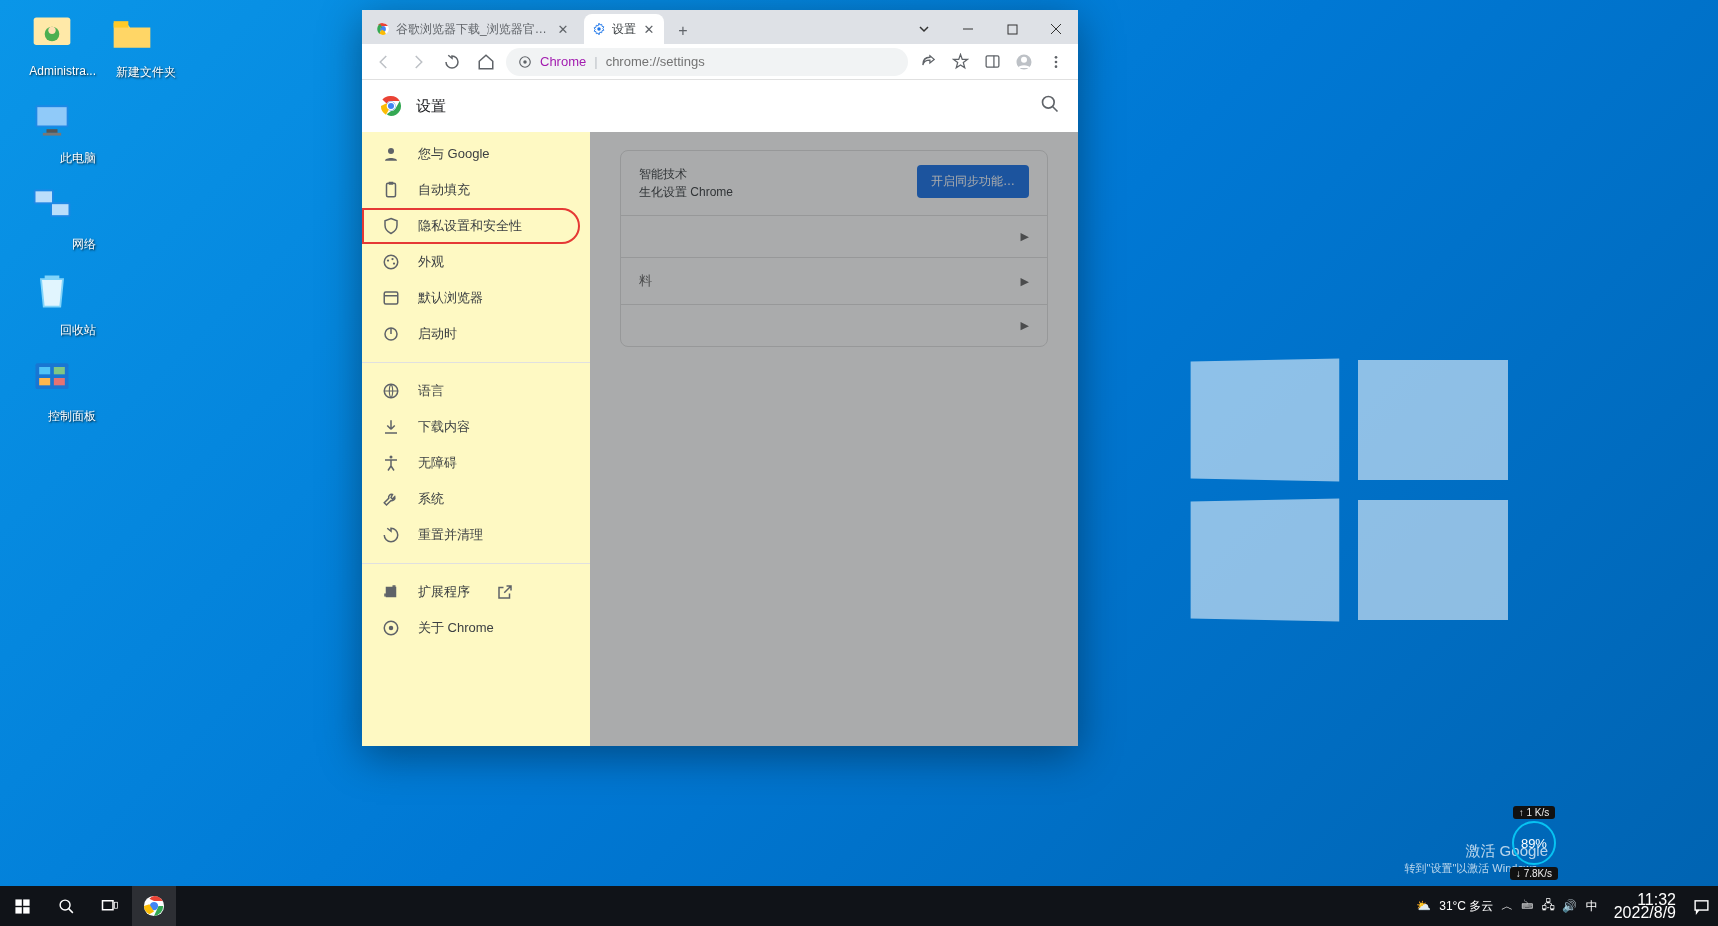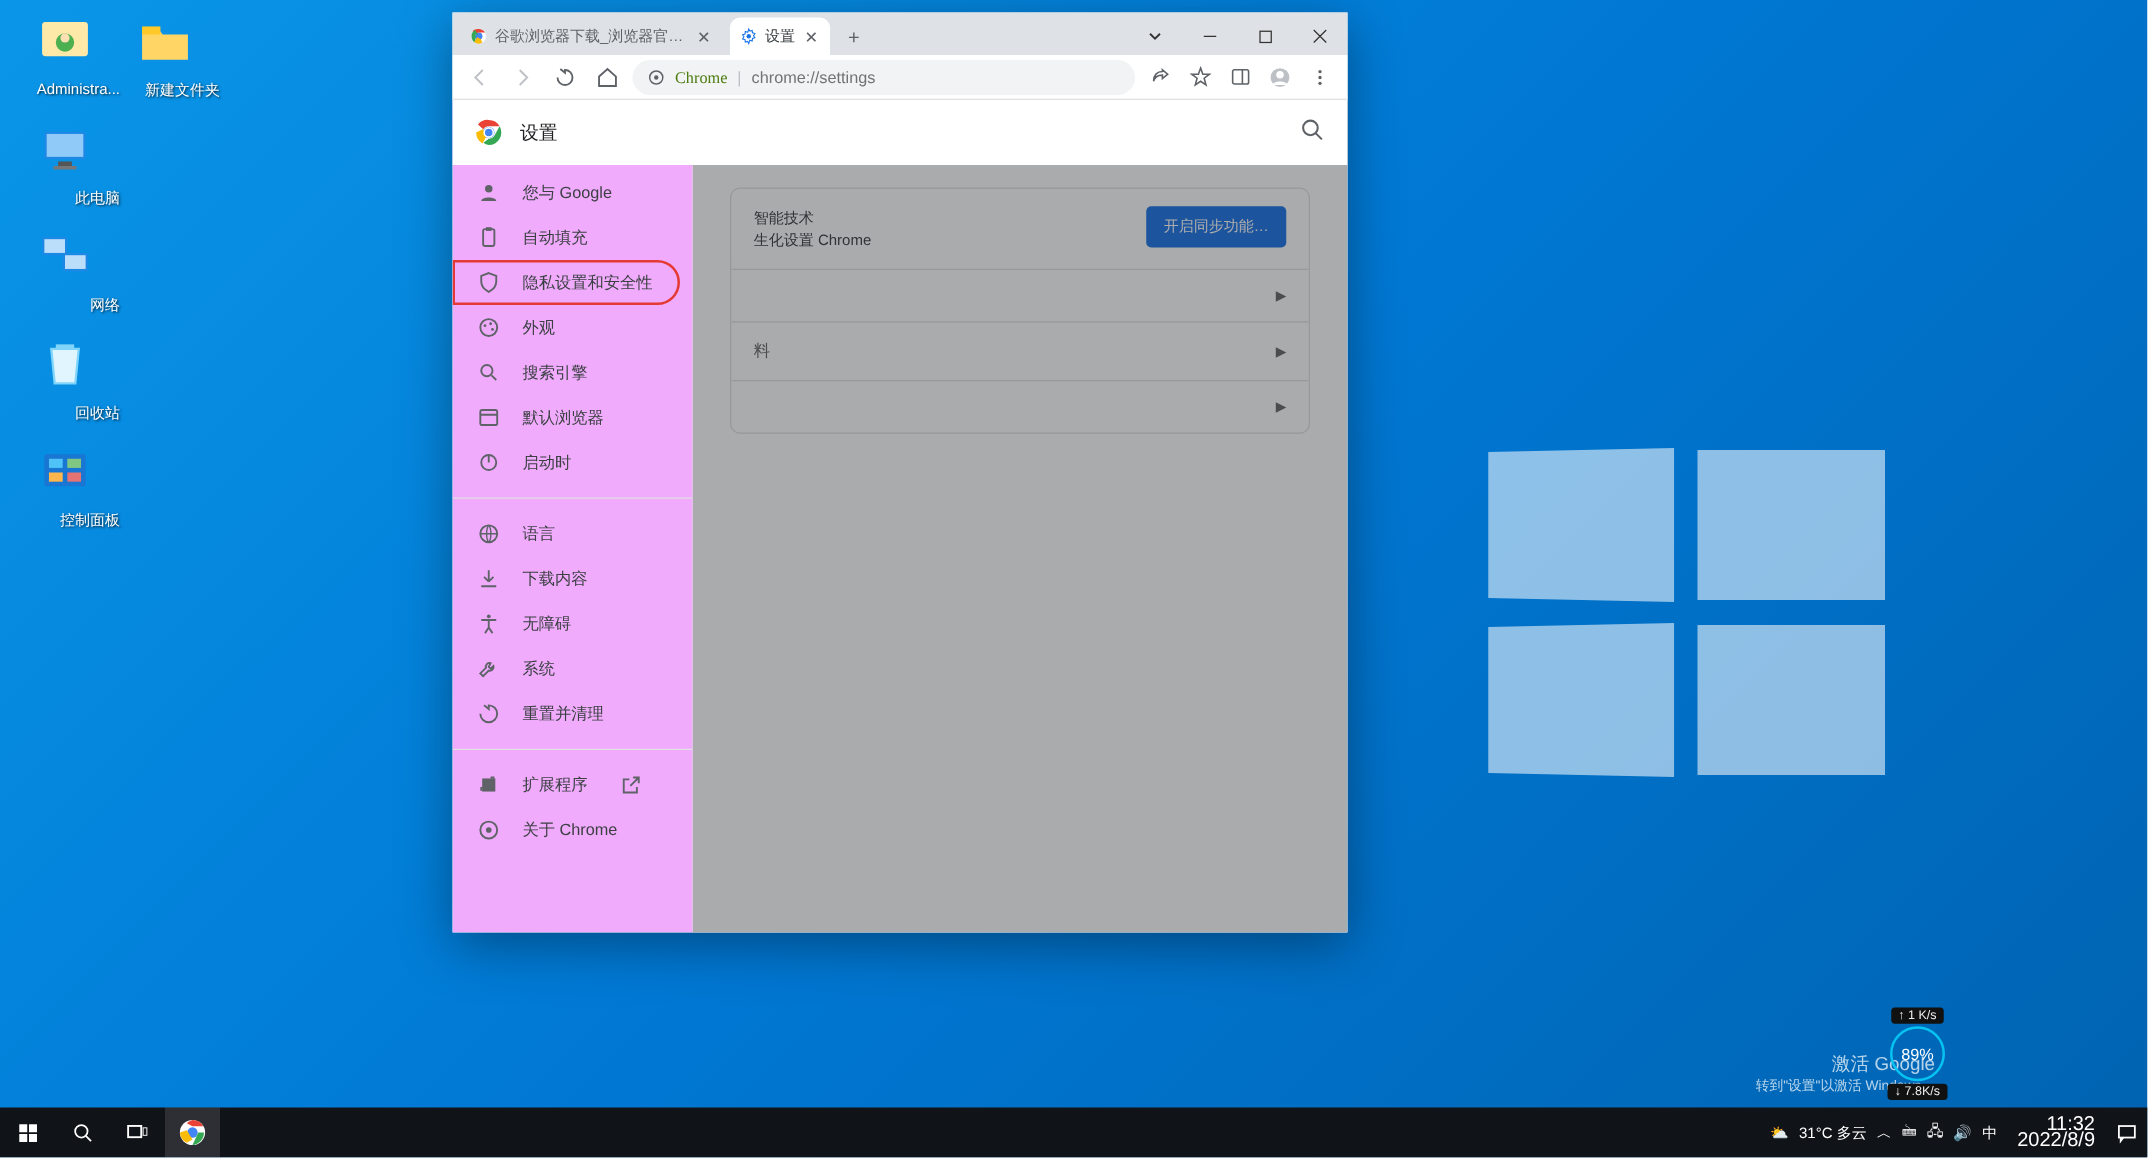--- a/index.html
+++ b/index.html
@@ -33,31 +33,31 @@
 .tab .t-close{width:14px;height:14px;display:flex;align-items:center;justify-content:center;color:#5f6368;cursor:pointer;font-size:13px;}
 .newtab{width:26px;height:26px;display:flex;align-items:center;justify-content:center;color:#5f6368;cursor:pointer;margin-left:6px;font-size:16px;}
 .win-controls{margin-left:auto;display:flex;}
 .win-controls .wc{width:44px;height:30px;display:flex;align-items:center;justify-content:center;color:#333;cursor:pointer;}
 
 .toolbar{height:36px;background:#fff;border-bottom:1px solid #e0e0e0;display:flex;align-items:center;padding:0 8px;gap:6px;}
 .tbtn{width:28px;height:28px;border-radius:50%;display:flex;align-items:center;justify-content:center;color:#5f6368;cursor:pointer;}
 .tbtn.disabled{color:#bdc1c6;cursor:default;}
 .omnibox{flex:1;height:28px;background:#f1f3f4;border-radius:14px;display:flex;align-items:center;padding:0 12px;gap:8px;color:#5f6368;font-size:13px;}
 .omnibox .lock{width:14px;height:14px;}
-.omnibox .url-prefix{color:#4d7c0f;font-family:Liberation Serif, serif;}
+.omnibox .url-prefix{color:#a21caf;}
 .omnibox .url-path{color:#737373;}
 .tb-right{display:flex;gap:4px;}
 
 .content{flex:1;display:flex;overflow:hidden;position:relative;}
 .settings-header{position:absolute;left:0;right:0;top:0;height:52px;display:flex;align-items:center;padding:0 18px;gap:14px;z-index:3;background:#fff;}
 .settings-header .chrome-logo{width:22px;height:22px;}
 .settings-header .h-title{font-size:15px;color:#202124;}
 .settings-header .h-search{margin-left:auto;color:#5f6368;}
 
-.left-pane{width:192px;background:#f0abfc;border-right:0;padding-top:56px;overflow:auto;position:relative;z-index:2;}
+.left-pane{width:228px;background:#fef9c3;border-right:0;padding-top:56px;overflow:auto;position:relative;z-index:2;}
 .nav-item{height:36px;display:flex;align-items:center;padding:0 20px;gap:18px;color:#3c4043;font-size:13px;cursor:pointer;border-radius:0 18px 18px 0;margin-right:10px;}
 .nav-item svg,.nav-item .icn{width:18px;height:18px;color:#5f6368;flex-shrink:0;}
 .nav-item.highlighted{outline:2px solid #e53935;outline-offset:-2px;}
 .nav-sep{height:1px;background:#e0e0e0;margin:10px 0;}
 .ext-link{width:14px;height:14px;color:#5f6368;}
 
 .right-pane{flex:1;background:#fff;position:relative;}
 .right-overlay{position:absolute;inset:0;background:rgba(32,33,36,.38);z-index:1;}
 .right-inner{position:relative;padding:70px 30px;display:flex;flex-direction:column;gap:0;}
 .card{background:#fff;border:1px solid #e0e0e0;border-radius:8px;overflow:hidden;}
@@ -304,27 +304,20 @@
               <span>隐私设置和安全性</span>
             </div>
             <div class="nav-item">
               <svg class="icn" viewBox="0 0 24 24">
                 <circle cx="12" cy="12" r="9" fill="none" stroke="currentColor" stroke-width="2"></circle>
                 <circle cx="8" cy="10" r="1.5" fill="currentColor"></circle>
                 <circle cx="14" cy="8" r="1.5" fill="currentColor"></circle>
                 <circle cx="16" cy="14" r="1.5" fill="currentColor"></circle>
               </svg>
               <span>外观</span>
-            </div>
-            <div class="nav-item">
-              <svg class="icn" viewBox="0 0 24 24">
-                <circle cx="10" cy="10" r="6" fill="none" stroke="currentColor" stroke-width="2"></circle>
-                <path d="M15 15l5 5" stroke="currentColor" stroke-width="2"></path>
-              </svg>
-              <span>搜索引擎</span>
             </div>
             <div class="nav-item">
               <svg class="icn" viewBox="0 0 24 24">
                 <rect x="3" y="4" width="18" height="16" rx="2" fill="none" stroke="currentColor" stroke-width="2"></rect>
                 <path d="M3 9h18" stroke="currentColor" stroke-width="2"></path>
               </svg>
               <span>默认浏览器</span>
             </div>
             <div class="nav-item">
               <svg class="icn" viewBox="0 0 24 24">

